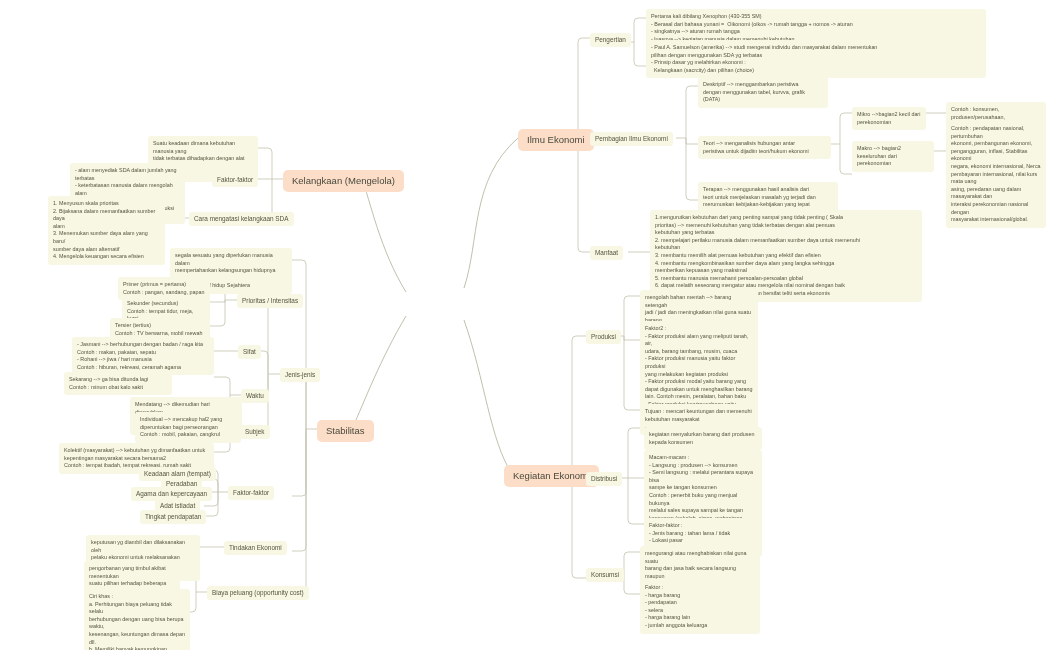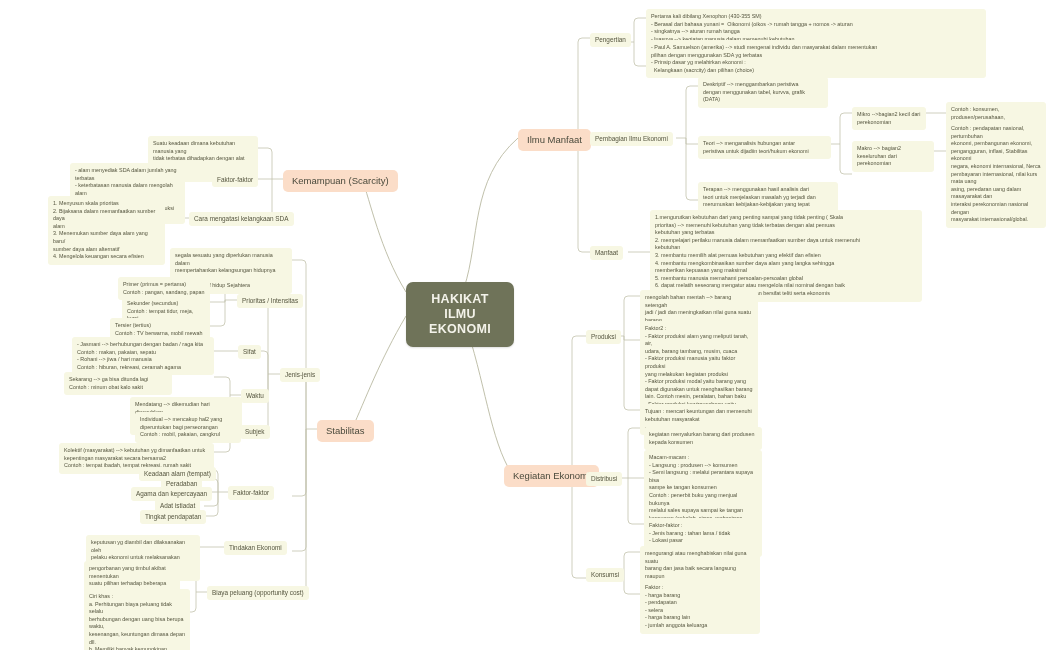--- a/index.html
+++ b/index.html
@@ -172,23 +172,22 @@
       <path d="M628 478 V 432 q0 -4 4 -4 H 644"></path>
       <path d="M628 478 V 478 H 644"></path>
       <path d="M628 478 V 520 q0 4 4 4 H 644"></path>
 
       <path d="M614 574 H 624"></path>
       <path d="M624 574 V 556 q0 -4 4 -4 H 640"></path>
       <path d="M624 574 V 590 q0 4 4 4 H 640"></path>
     </g>
   </svg>
 
-  <div class="node root" style="left:406px;top:282px;">HAKIKAT ILMU EKONOMI</div>
-
-  <div class="node lvl1" style="left:518px;top:129px;">Ilmu Manfaat</div>
+
+  <div class="node lvl1" style="left:518px;top:129px;">Ilmu Ekonomi</div>
 
   <div class="node lvl2" style="left:590px;top:33px;">Pengertian</div>
 
   <div class="node leaf" style="left: 646px; top: 9px; width: 340px; white-space: pre-wrap;">Pertama kali dibilang Xenophon (430-355 SM)
 - Berasal dari bahasa yunani =  Oikonomi (oikos -&gt; rumah tangga + nomos -&gt; aturan
 - singkatnya --&gt; aturan rumah tangga
 - luasnya --&gt; kegiatan manusia dalam memenuhi kebutuhan</div>
   <div class="node leaf" style="left: 646px; top: 40px; width: 340px; white-space: pre-wrap;">- Paul A. Samuelson (amerika) --&gt; studi mengenai individu dan masyarakat dalam menentukan
 pilihan dengan menggunakan SDA yg terbatas
 - Prinsip dasar yg melahirkan ekonomi :
@@ -230,21 +229,21 @@
 kebutuhan yang terbatas
 2. mempelajari perilaku manusia dalam memanfaatkan sumber daya untuk memenuhi
 kebutuhan
 3. membantu memilih alat pemuas kebutuhan yang efektif dan efisien
 4. membantu mengkombinasikan sumber daya alam yang langka sehingga
 memberikan kepuasan yang maksimal
 5. membantu manusia memahami persoalan-persoalan global
 6. dapat melatih seseorang mengatur atau mengelola nilai nominal dengan baik
 7. melatih seseorang agar berjiwa sosial dan bersifat teliti serta ekonomis</div>
 
-  <div class="node lvl1" style="left:283px;top:170px;">Kemampuan (Scarcity)</div>
+  <div class="node lvl1" style="left:283px;top:170px;">Kelangkaan (Mengelola)</div>
 
   <div class="node leaf" style="left: 148px; top: 136px; width: 110px; white-space: pre-wrap;">Suatu keadaan dimana kebutuhan manusia yang
 tidak terbatas dihadapkan dengan alat pemuas
 terbatas</div>
 
   <div class="node lvl2" style="left:212px;top:173px;">Faktor-faktor</div>
   <div class="node leaf" style="left: 70px; top: 163px; width: 115px; white-space: pre-wrap;">- alam menyediak SDA dalam jumlah yang terbatas
 - keterbatasan manusia dalam mengolah alam
 - kualitas tenaga kerja yang kurang
 - keterbatasan modal untuk memproduksi barang</div>

